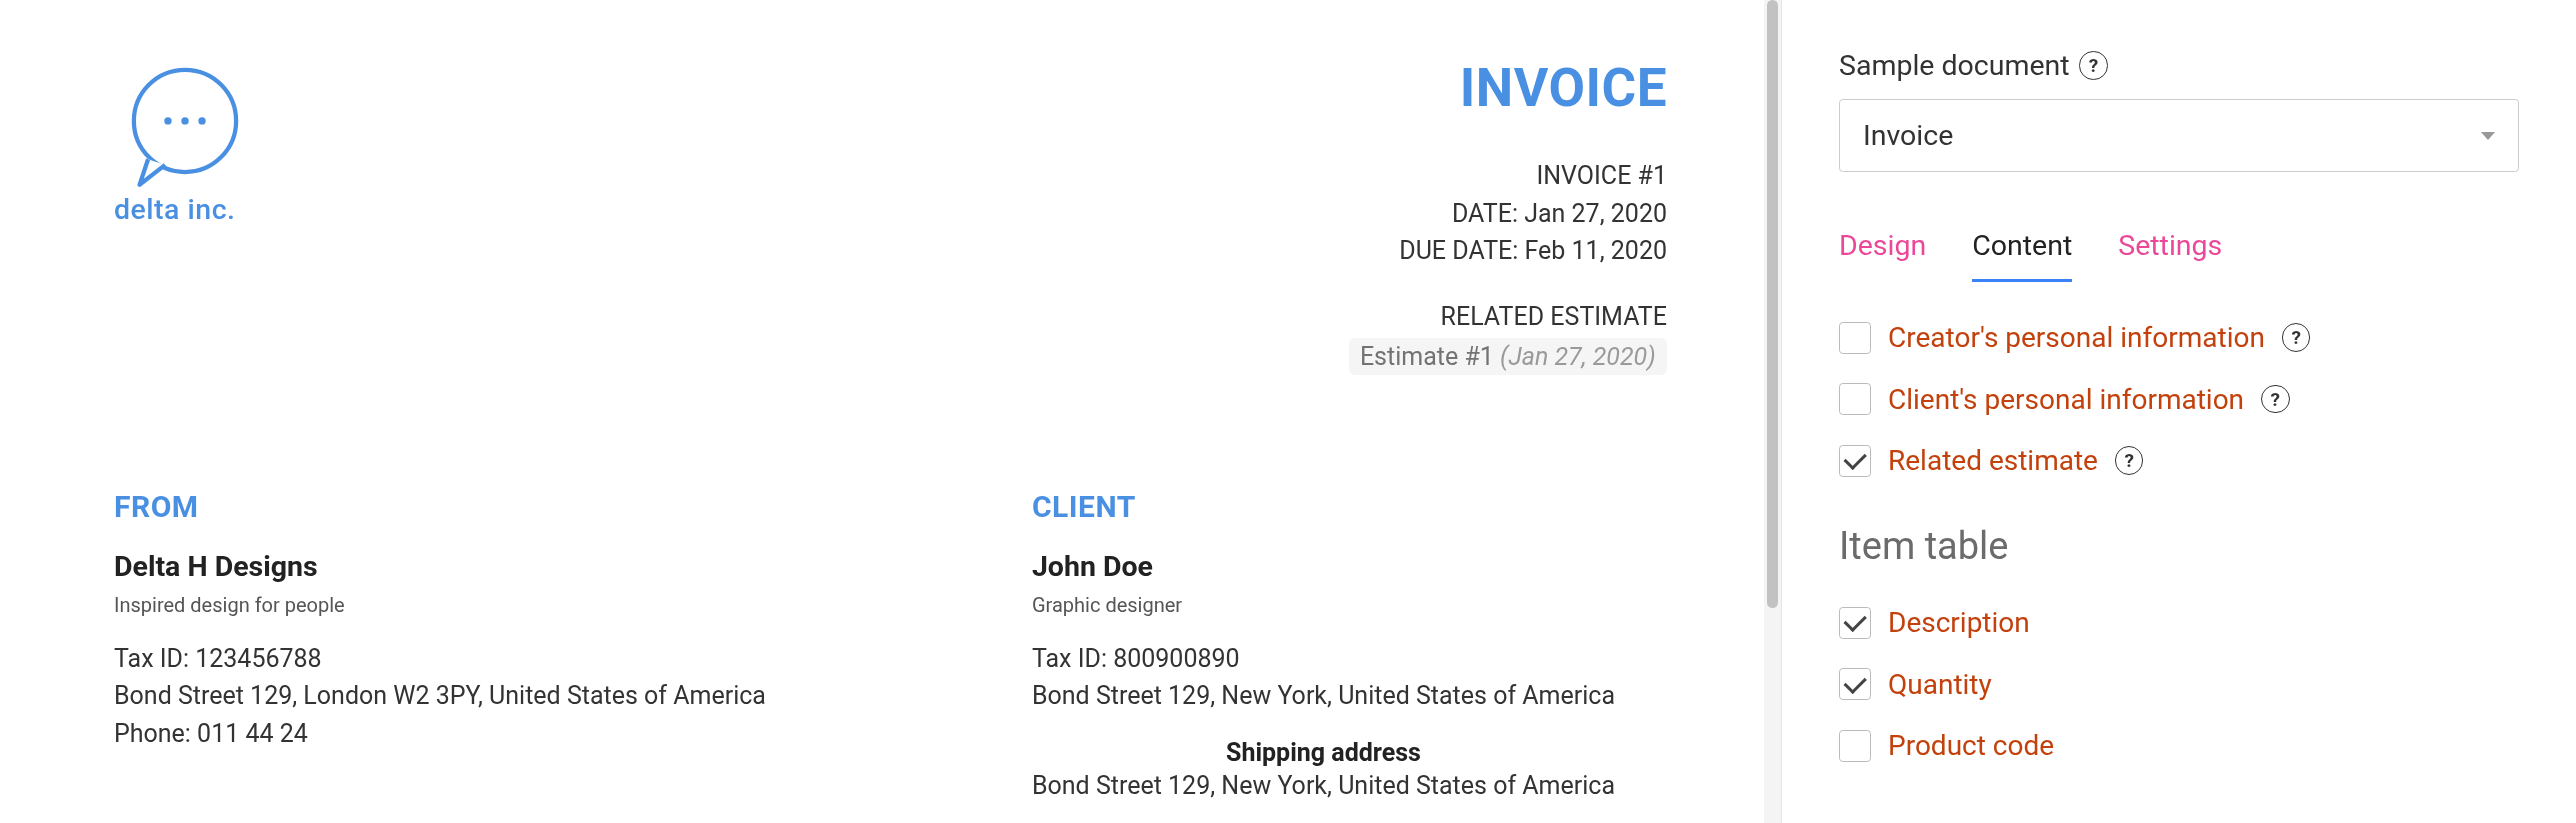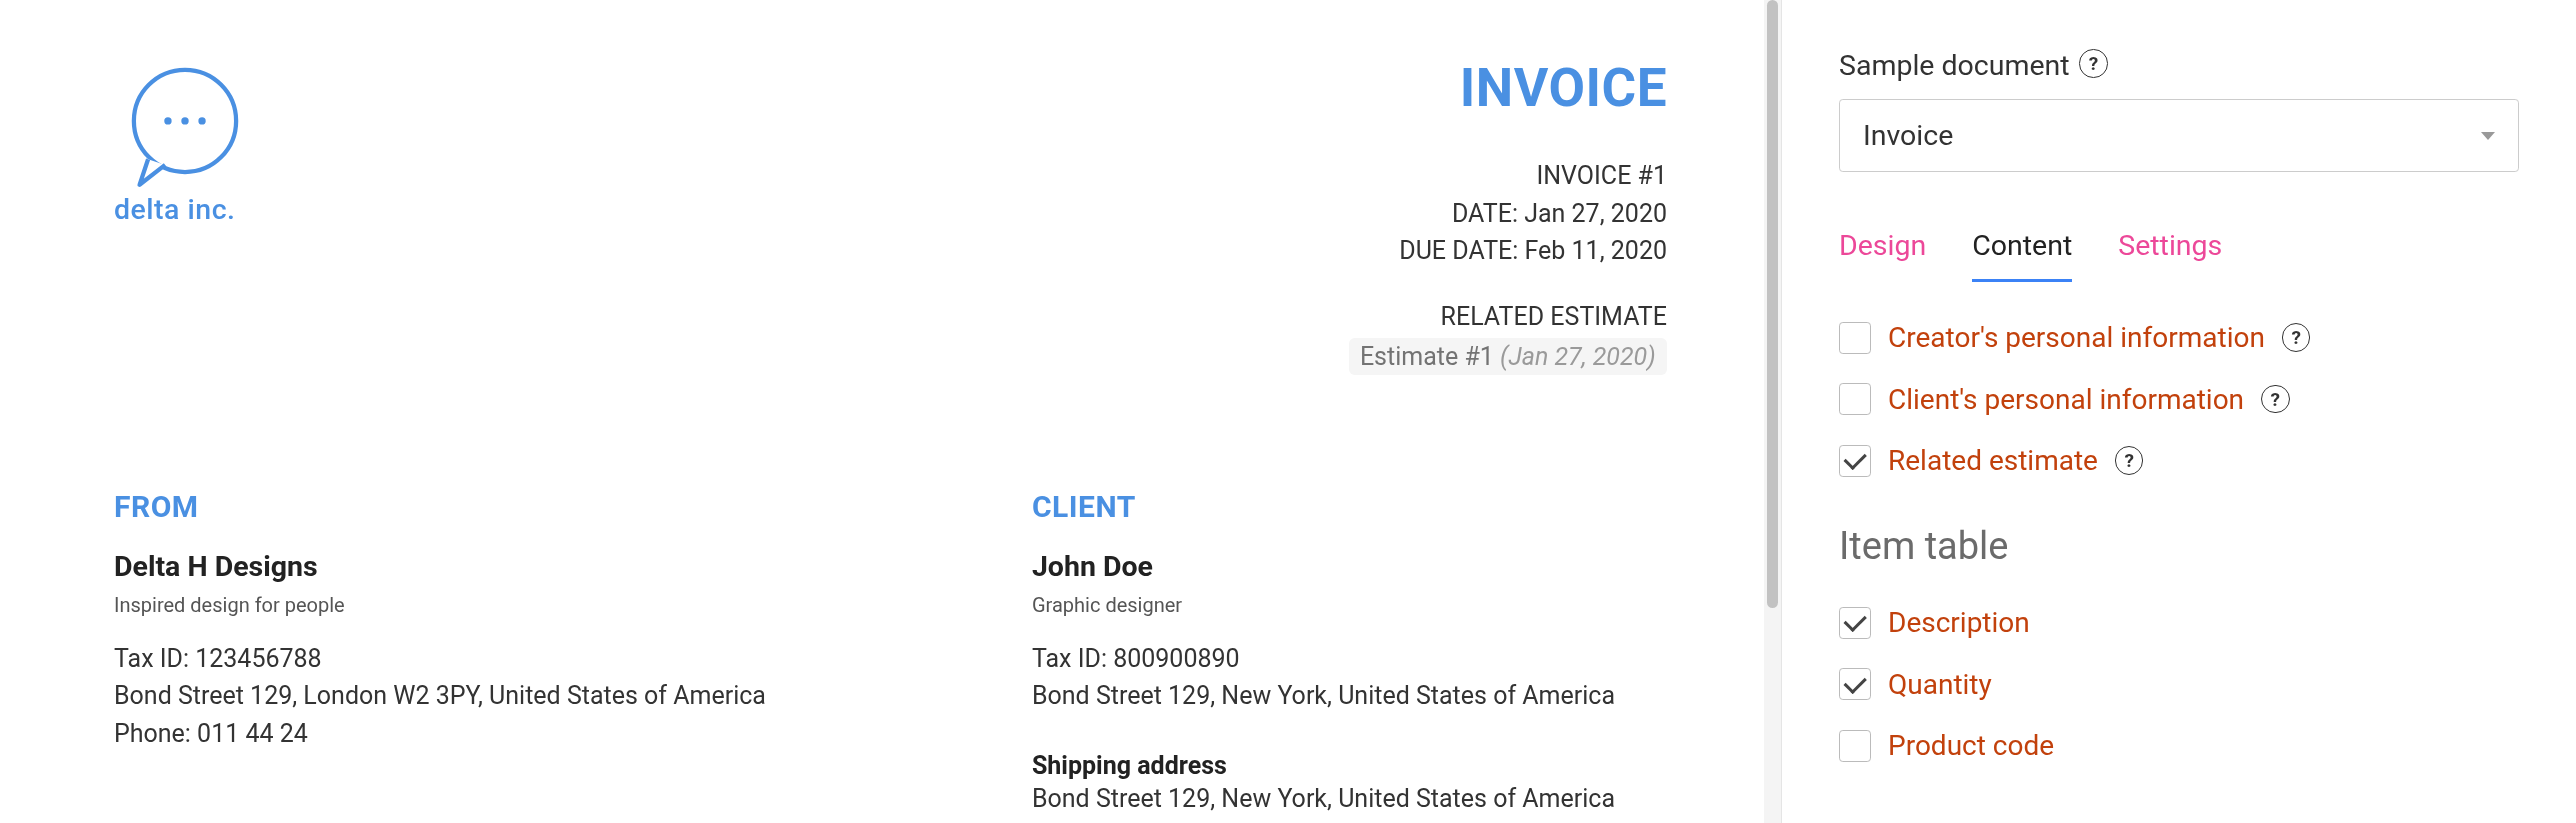--- a/index.html
+++ b/index.html
@@ -121,32 +121,34 @@
     }
     .party-line {
       font-size: 25px;
       color: #333;
       line-height: 1.5;
     }
     .ship-label {
       font-size: 25px;
       font-weight: 700;
       color: #222;
-      margin-top: 36px;
+      margin-top: 23px;
+      text-align: center;
     }
     
     .settings-pane {
       width: 794px;
       padding: 49px 57px 38px 57px;
       background: #fff;
     }
     .field-label {
       font-size: 28.5px;
       color: #333;
       display: flex;
+      align-items: center;
       gap: 9.5px;
       margin-bottom: 17px;
     }
     .help-icon {
       display: inline-flex;
       align-items: center;
       justify-content: center;
       width: 28.5px;
       height: 28.5px;
       border: 1.9px solid #333;

